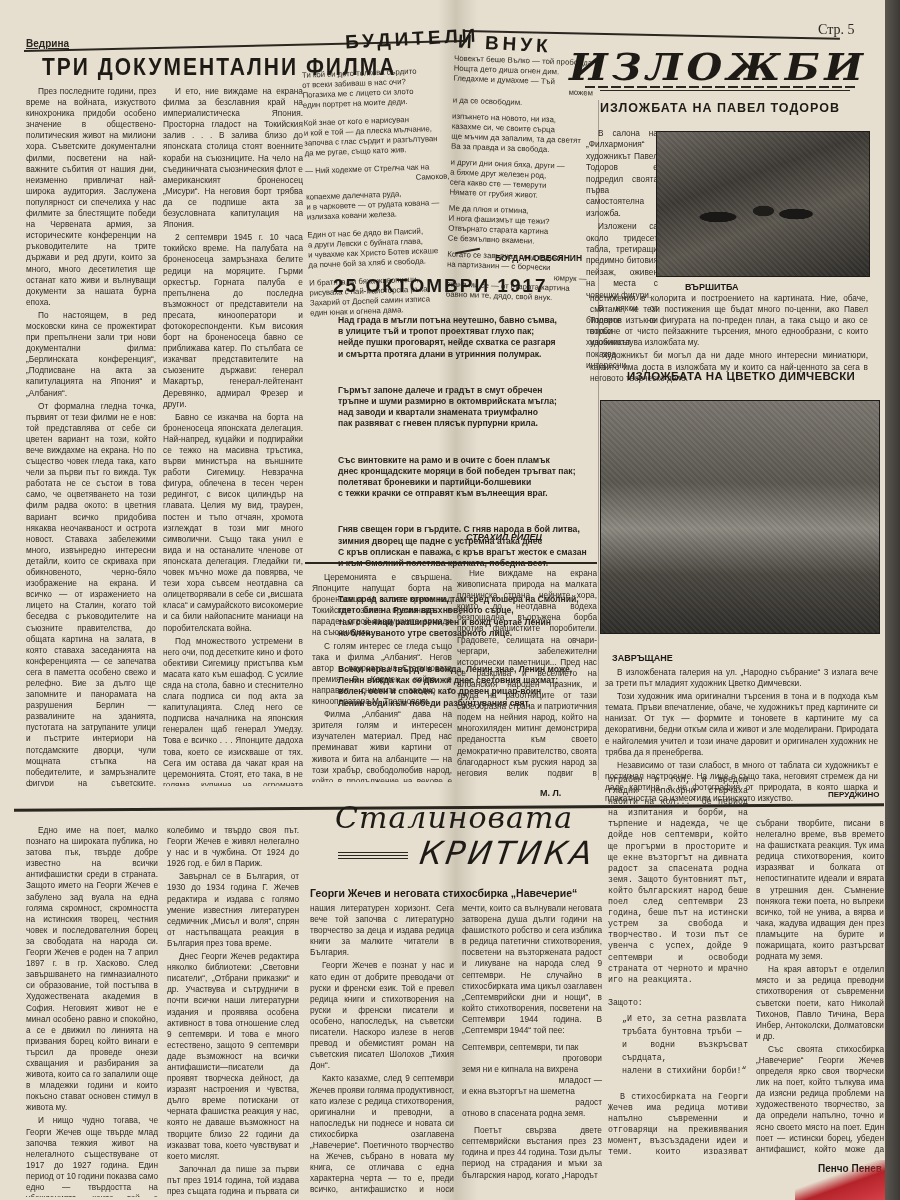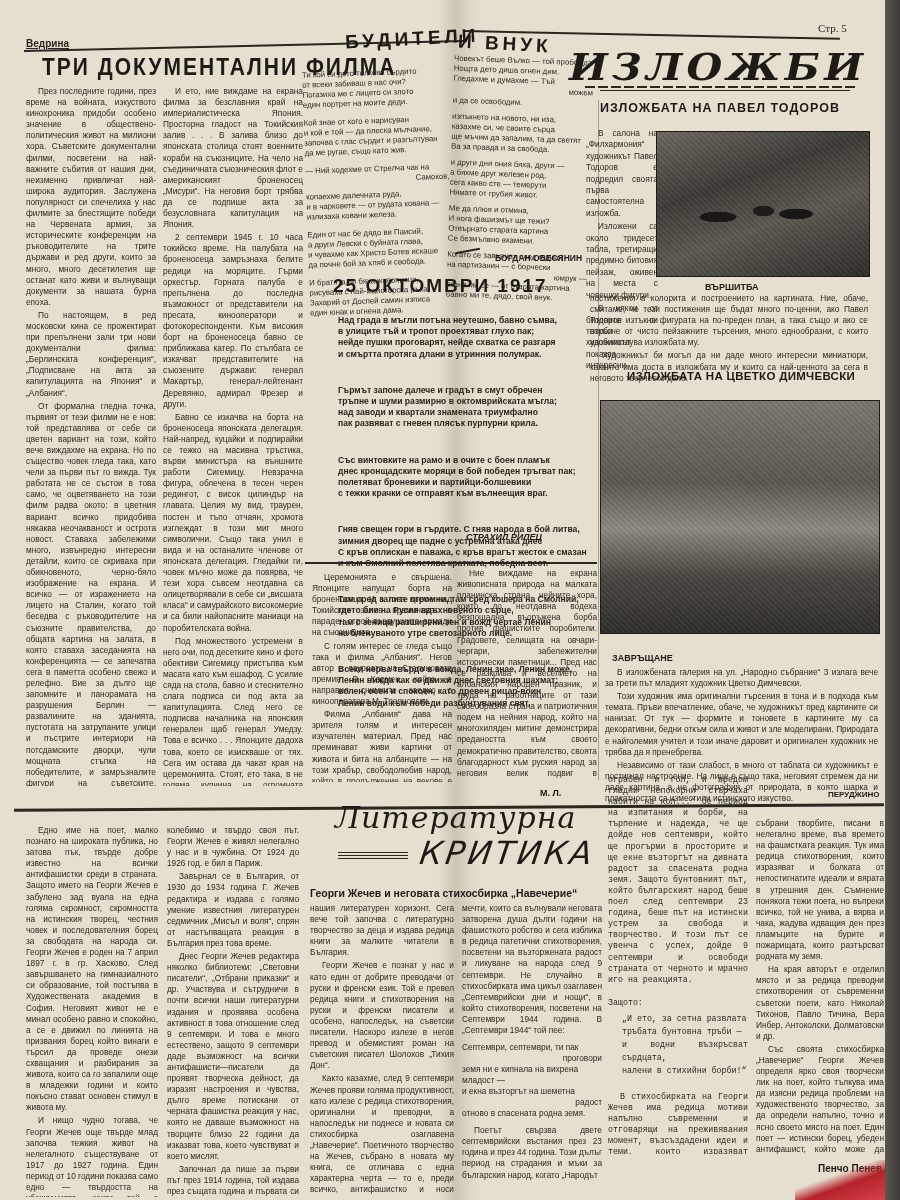--- a/index.html
+++ b/index.html
@@ -22,21 +22,21 @@
   .poem{font-family:"Liberation Sans",sans-serif;font-weight:bold;font-size:8.6px;line-height:11.2px;color:#2a2620;}
   .poem .stanza{margin-bottom:8px;margin-top:25px;}
   .ital{font-style:italic;}
 </style>
 </head>
 <body>
 
 <div class="page">
 
   <div class="abs" style="left:26px;top:38px;font-family:'Liberation Sans',sans-serif;font-weight:bold;font-size:10px;text-decoration:underline;color:#2a2620;">Ведрина</div>
-  <div class="abs" style="left:818px;top:22px;font-size:11px;color:#2a2620;text-align:right;">Стр. 5</div>
+  <div class="abs" style="left:818px;top:22px;font-size:14px;color:#2a2620;text-align:right;">Стр. 5</div>
   <div class="rule" style="left:24px;top:50px;width:440px;height:1.5px;transform:rotate(-1.3deg);transform-origin:left;"></div>
   <div class="rule" style="left:465px;top:30px;width:375px;height:1.5px;transform:rotate(1.2deg);transform-origin:left;"></div>
 
   <div class="abs head-title" style="left:42px;top:55px;font-size:21px;letter-spacing:2px;transform:scaleY(1.15);">ТРИ ДОКУМЕНТАЛНИ ФИЛМА</div>
 
   <div class="abs txt" style="left:26px;top:86px;width:130px;height:700px;overflow:hidden;">
     <p>През последните години, през време на войната, изкуството кинохроника придоби особено значение в обществено-политическия живот на милиони хора. Съветските документални филми, посветени на най-важните събития от нашия дни, неизменно привличат най-широка аудитория. Заслужена популярност си спечелиха у нас филмите за блестящите победи на Червената армия, за историческите конференции на ръководителите на трите държави и ред други, които за много, много десетилетия ще останат като живи и вълнуващи документи за нашата бурна епоха.</p>
     <p>По настоящем, в ред московски кина се прожектират при препълнени зали три нови документални филма: „Берлинската конференция“, „Подписване на акта за капитулацията на Япония“ и „Албания“.</p>
     <p>От формална гледна точка, първият от тези филми не е нов: той представлява от себе си цветен вариант на този, който вече виждахме на екрана. Но по същество човек гледа така, като чели за първи път го вижда. Тук работата не се състои в това само, че оцветяването на този филм радва окото: в цветния вариант всичко придобива някаква неочакваност и острота новост. Ставаха забележими много, извънредно интересни детайли, които се скриваха при обикновеното, черно-бяло изображение на екрана. И всичко — от изражението на лицето на Сталин, когато той беседва с ръководителите на съюзните правителства, до общата картина на залата, в която ставаха заседанията на конференцията — се запечатва сега в паметта особено свежо и релефно. Вие за дълго ще запомните и панорамата на разрушения Берлин — развалините на зданията, пустотата на затрупаните улици и пъстрите интериори на потсдамските дворци, чули мощната стъпка на победителите, и замръзналите фигури на съветските, американските и английски войници, стоящи на пост пред входа на двореца в Сесилиен-Хоф.</p>
 
@@ -189,21 +189,21 @@
 
   <div class="abs txt" style="left:586px;top:128px;width:72px;line-height:11.4px;">
     <p>В салона на „Филхармония“ художникът Павел Тодоров е подредил своята първа самостоятелна изложба.</p>
     <p>Изложени са около тридесет табла, третиращи предимно битовия пейзаж, оживен на места с човешки фигури.</p>
     <p>В някои от битовите си творби художникът показва интересни</p>
   </div>
   <div class="photo" style="left:656px;top:131px;width:212px;height:144px;">
     <div class="shade"></div>
     <div class="abs" style="left:35px;top:55px;width:130px;height:60px;background:radial-gradient(ellipse at 20% 50%,#1a1816 0 12%,transparent 13%),radial-gradient(ellipse at 55% 40%,#1f1d1a 0 10%,transparent 11%),radial-gradient(ellipse at 80% 45%,#1a1816 0 11%,transparent 12%);"></div>
   </div>
-  <div class="abs caption" style="left:665px;top:282px;padding-left:40px;">ВЪРШИТБА</div>
+  <div class="abs caption" style="left:645px;top:282px;padding-left:40px;">ВЪРШИТБА</div>
   <div class="abs txt" style="left:590px;top:293px;width:278px;">
     <p style="text-indent:0">постижения в колорита и построението на картината. Ние, обаче, смятаме, че тези постижения ще бъдат много по-ценни, ако Павел Тодоров изтъкне фигурата на по-преден план, а така също и ако се откъсне от чисто пейзажните търсения, много еднообразни, с които изобилствува изложбата му.</p>
     <p>Художникът би могъл да ни даде много интересни миниатюри, каквито има доста в изложбата му и които са най-ценното за сега в неговото творческо дело.</p>
   </div>
 
   <div class="abs head-title" style="left:627px;top:370px;font-size:11.5px;letter-spacing:0.3px;">ИЗЛОЖБАТА НА ЦВЕТКО ДИМЧЕВСКИ</div>
   <div class="photo" style="left:600px;top:400px;width:278px;height:232px;background:linear-gradient(180deg,#7b776f 0%,#5b5851 35%,#8d8a82 55%,#4a4741 75%,#2f2d2a 100%);">
     <div class="shade"></div>
   </div>
   <div class="abs caption" style="left:612px;top:653px;">ЗАВРЪЩАНЕ</div>
@@ -222,38 +222,38 @@
     <p>Едно име на поет, малко познато на широката публика, но затова пък, твърде добре известно на всички антифашистки среди в страната. Защото името на Георги Жечев е забулено зад вуала на една голяма скромност, скромността на истинския творец, честния човек и последователния борец за свободата на народа си. Георги Жечев е роден на 7 април 1897 г. в гр. Хасково. След завършването на гимназиалното си образование, той постъпва в Художествената академия в София. Неговият живот не е минал особено равно и спокойно, а се е движил по линията на призвания борец който винаги е търсил да проведе онези схващания и разбирания за живота, които са го запалили още в младежки години и които покъсно стават основен стимул в живота му.</p>
     <p>И нищо чудно тогава, че Георги Жечев още твърде млад започва тежкия живот на нелегалното съществуване от 1917 до 1927 година. Един период от 10 години показва само едно — твърдостта на убежденията, които той е изповядвал и последователността в изпълнението им. Без да мисли за своите удобства, без да се отдава на малодушие и слабохарактерност, той с упоритостта и съзнанието на истински революционер следва непо-</p>
   </div>
   <div class="abs txt" style="left:167px;top:825px;width:132px;height:372px;overflow:hidden;">
     <p style="text-indent:0">колебимо и твърдо своя път. Георги Жечев е живял нелегално у нас и в чужбина. От 1924 до 1926 год. е бил в Париж.</p>
     <p>Завърнал се в България, от 1930 до 1934 година Г. Жечев редактира и издава с голямо умение известния литературен седмичник „Мисъл и воля“, спрян от настъпващата реакция в България през това време.</p>
     <p>Днес Георги Жечев редактира няколко библиотеки: „Световни писатели“, „Отбрани приказки“ и др. Участвува и сътрудничи в почти всички наши литературни издания и проявява особена активност в това отношение след 9 септември. И това е много естествено, защото 9 септември даде възможност на всички антифашисти—писатели да проявят творческа дейност, да изразят настроения и чувства, дълго време потискани от черната фашистка реакция у нас, която не даваше възможност на творците близо 22 години да изказват това, което чувствуват и което мислят.</p>
     <p>Започнал да пише за първи път през 1914 година, той издава през същата година и първата си стихосбирка „На другия бряг“, а покъсно и сборник от разкази „Валсът на смъртта“—през 1920 година. След дълго мълчание от 20 години, Георги Жечев наново се явява на</p>
   </div>
 
-  <div class="abs" style="left:335px;top:800px;font-family:'DejaVu Serif',serif;font-style:italic;font-size:30px;color:#1e1b17;letter-spacing:1px;">Литературна</div>
+  <div class="abs" style="left:335px;top:800px;font-family:'DejaVu Serif',serif;font-style:italic;font-size:30px;color:#1e1b17;letter-spacing:1px;">Сталиновата</div>
   <div class="abs" style="left:420px;top:834px;font-family:'DejaVu Sans',sans-serif;font-style:italic;font-size:32px;color:#1e1b17;letter-spacing:3px;transform:skewX(-8deg);">КРИТИКА</div>
   <div class="rule" style="left:338px;top:852px;width:70px;height:8px;background:repeating-linear-gradient(180deg,#2a2620 0 1.5px,transparent 1.5px 3px);"></div>
 
   <div class="abs" style="left:310px;top:887px;font-family:'Liberation Sans',sans-serif;font-weight:bold;font-size:10.5px;color:#1e1b17;white-space:nowrap;">Георги Жечев и неговата стихосбирка „Навечерие“</div>
 
   <div class="abs txt" style="left:310px;top:903px;width:144px;height:295px;overflow:hidden;">
     <p style="text-indent:0">нашия литературен хоризонт. Сега вече той започва с литературно творчество за деца и издава редица книги за малките читатели в България.</p>
     <p>Георги Жечев е познат у нас и като един от добрите преводачи от руски и френски език. Той е превел редица книги и стихотворения на руски и френски писатели и особено, напоследък, на съветски писатели. Наскоро излезе в негов превод и обемистият роман на съветския писател Шолохов „Тихия Дон“.</p>
     <p>Както казахме, след 9 септември Жечев прояви голяма продуктивност, като излезе с редица стихотворения, оригинални и преводни, а напоследък ни поднесе и новата си стихосбирка озаглавена „Навечерие“. Поетичното творчество на Жечев, събрано в новата му книга, се отличава с една характерна черта — то е, преди всичко, антифашистко и носи отражението на чувства и настроения, на идеи и</p>
   </div>
   <div class="abs txt" style="left:462px;top:903px;width:140px;height:295px;overflow:hidden;">
     <p style="text-indent:0">мечти, които са вълнували неговата затворена душа дълги години на фашисткото робство и сега изблика в редица патетични стихотворения, посветени на възторжената радост и ликуване на народа след 9 септември. Не случайно в стихосбирката има цикъл озаглавен „Септемврийски дни и нощи“, в който стихотворения, посветени на Септември 1944 година. В „Септември 1944“ той пее:</p>
     <div style="margin:6px 0 6px 0;line-height:11px;">
       <div>Септември, септември, ти пак</div>
       <div style="text-align:right">проговори</div>
       <div>земя ни е кипнала на вихрена</div>
-      <div style="text-align:left">младост —</div>
+      <div style="text-align:right">младост —</div>
       <div>и екна възторгът на шеметна</div>
       <div style="text-align:right">радост</div>
       <div>отново в спасената родна земя.</div>
     </div>
     <p>Поетът свързва двете септемврийски въстания през 23 година и през 44 година. Този дълъг период на страдания и мъки за българския народ, когато „Народът</p>
   </div>
   <div class="abs txt" style="left:608px;top:774px;width:140px;height:380px;overflow:hidden;font-family:Liberation Mono, monospace;">
     <p style="text-indent:0">ограбен и гол, и вредом гладни непокорни стърчаха набити на кол...“ бе период на изпитания и борби, на търпение и надежда, че ще дойде нов септември, който ще прогърми в просторите и ще екне възторгът на дивната радост за спасената родна земя. Защото бунтовният път, който българският народ беше поел след септември 23 година, беше път на истински устрем за свобода и творчество. И този път се увенча с успех, дойде 9 септември и освободи страната от черното и мрачно иго на реакцията.</p>
     <div style="margin-top:12px;">Защото:</div>
     <div style="margin:4px 0 14px 14px;line-height:13px;">

